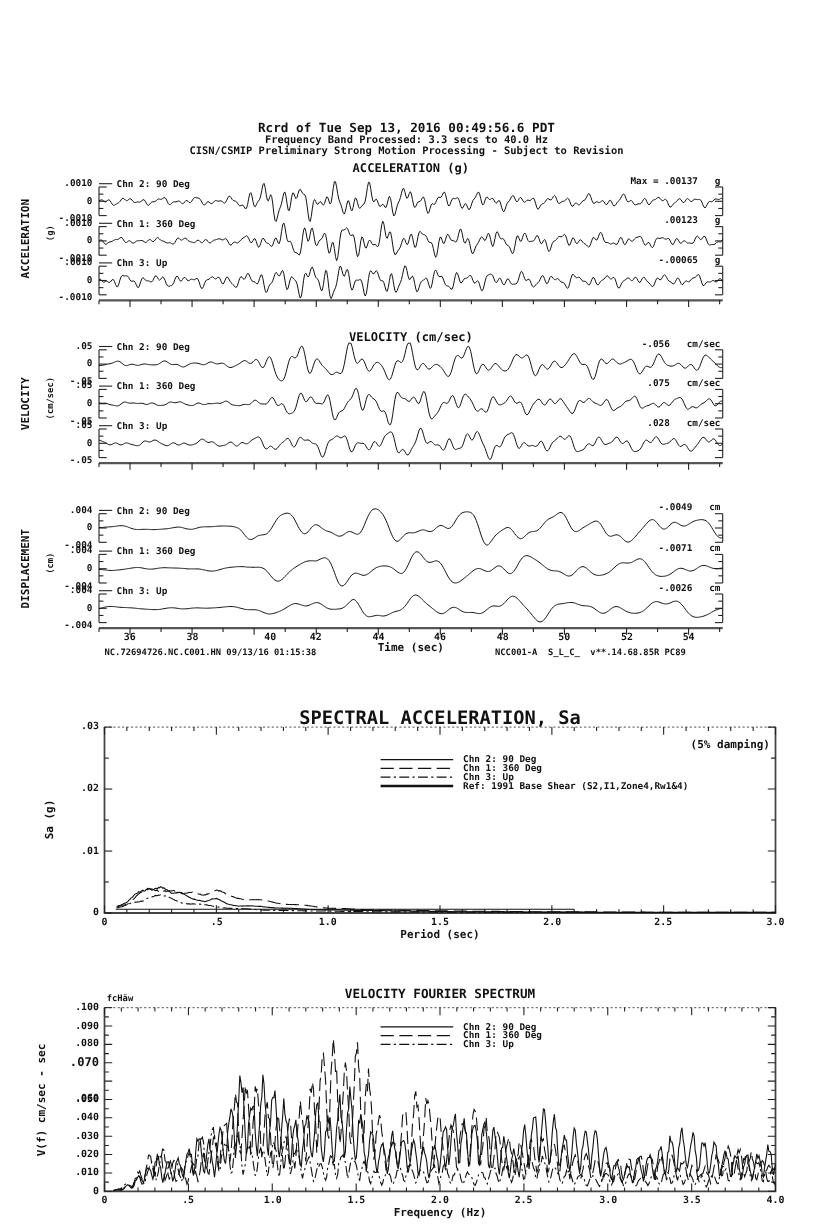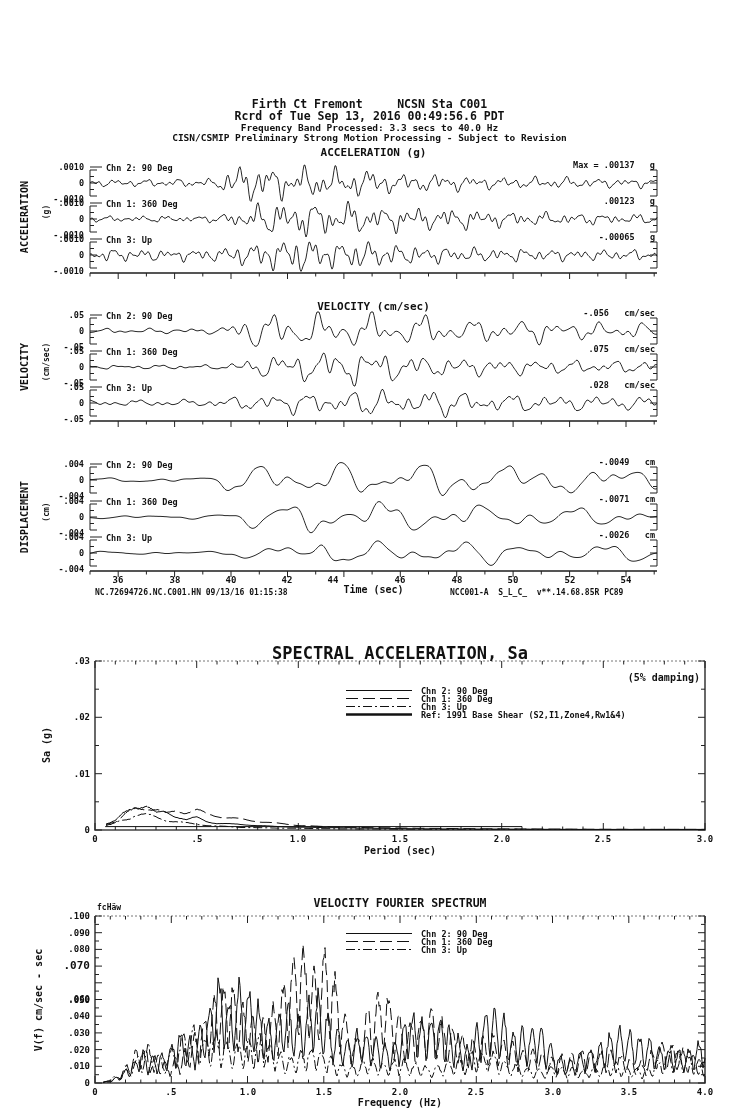--- a/index.html
+++ b/index.html
@@ -435,21 +435,20 @@
       <path d="M674.5 916 v3.5" class="ax"></path>
       <path d="M689.8 1083 v-3.5" class="ax"></path>
       <path d="M689.8 916 v3.5" class="ax"></path>
       <path d="M705.0 1083 v-7" class="ax"></path>
       <path d="M705.0 916 v7" class="ax"></path>
       <path d="M103 1082.7L104 1082.4L105 1081.9L106 1081.6L107 1081.1L108 1080.8L109 1080.8L110 1080.8L111 1081.6L112 1081.2L113 1080.3L114 1078.7L115 1077.8L116 1077.0L117 1077.6L118 1077.8L119 1077.9L120 1079.1L121 1079.4L122 1077.6L123 1073.4L124 1072.9L125 1070.5L126 1068.8L127 1069.5L128 1073.9L129 1076.5L130 1076.2L131 1073.4L132 1068.6L133 1063.3L134 1061.8L135 1062.5L136 1062.6L137 1064.3L138 1068.4L139 1071.9L140 1067.8L141 1056.5L142 1055.9L143 1049.7L144 1051.9L145 1059.2L146 1060.8L147 1070.1L148 1075.1L149 1070.1L150 1066.7L151 1060.7L152 1056.4L153 1056.0L154 1058.3L155 1063.9L156 1067.6L157 1074.0L158 1070.7L159 1065.7L160 1057.2L161 1055.2L162 1052.7L163 1057.9L164 1059.5L165 1064.5L166 1069.0L167 1071.0L168 1062.7L169 1055.0L170 1049.0L171 1047.8L172 1044.2L173 1049.6L174 1049.5L175 1060.1L176 1068.0L177 1062.2L178 1046.2L179 1035.3L180 1037.3L181 1035.4L182 1035.1L183 1046.9L184 1055.9L185 1064.5L186 1065.9L187 1057.8L188 1048.6L189 1040.2L190 1035.3L191 1045.4L192 1048.4L193 1056.2L194 1061.7L195 1070.2L196 1061.4L197 1049.8L198 1041.4L199 1031.6L200 1025.0L201 1027.1L202 1034.7L203 1047.9L204 1055.3L205 1057.8L206 1049.3L207 1028.7L208 1021.2L209 1015.4L210 1008.1L211 1010.9L212 1016.2L213 1033.9L214 1052.7L215 1042.1L216 1019.1L217 1000.9L218 977.8L219 983.9L220 993.3L221 988.6L222 1012.0L223 1032.0L224 1049.0L225 1043.5L226 1021.2L227 1013.5L228 1007.4L229 1009.1L230 1005.9L231 1005.7L232 1029.2L233 1042.2L234 1051.1L235 1035.4L236 1022.6L237 1004.7L238 997.3L239 977.1L240 985.5L241 1003.4L242 1014.3L243 1043.9L244 1050.4L245 1029.7L246 1019.6L247 1000.1L248 997.6L249 997.9L250 991.5L251 1007.7L252 1025.4L253 1046.0L254 1051.9L255 1042.8L256 1026.2L257 1014.1L258 998.7L259 1012.6L260 1018.9L261 1021.3L262 1035.4L263 1052.4L264 1059.3L265 1049.8L266 1035.0L267 1026.7L268 1023.1L269 1018.1L270 1031.7L271 1036.2L272 1050.0L273 1059.0L274 1060.5L275 1045.6L276 1037.6L277 1023.6L278 1022.4L279 1013.9L280 1017.3L281 1019.9L282 1042.0L283 1049.1L284 1052.0L285 1040.2L286 1030.1L287 1011.9L288 1004.0L289 1002.7L290 1018.8L291 1019.9L292 1043.0L293 1051.6L294 1056.2L295 1046.5L296 1029.0L297 1027.2L298 1013.9L299 1021.5L300 1015.8L301 1028.0L302 1045.0L303 1056.7L304 1055.3L305 1041.8L306 1025.7L307 1018.5L308 1004.4L309 994.9L310 1015.8L311 1019.6L312 1032.0L313 1052.3L314 1046.7L315 1026.4L316 1011.8L317 1007.9L318 987.8L319 998.9L320 1009.0L321 1031.2L322 1045.1L323 1054.1L324 1052.1L325 1038.7L326 1019.1L327 1020.6L328 1012.9L329 1018.9L330 1025.1L331 1046.9L332 1052.4L333 1065.1L334 1055.1L335 1049.9L336 1036.6L337 1029.0L338 1030.2L339 1032.0L340 1039.3L341 1053.3L342 1061.7L343 1066.0L344 1056.7L345 1051.6L346 1043.9L347 1040.8L348 1039.8L349 1044.1L350 1049.2L351 1056.6L352 1067.1L353 1063.2L354 1053.0L355 1044.7L356 1033.1L357 1028.1L358 1038.8L359 1044.9L360 1047.6L361 1059.0L362 1062.7L363 1055.8L364 1047.4L365 1038.4L366 1037.5L367 1036.9L368 1039.2L369 1047.5L370 1060.4L371 1066.1L372 1061.3L373 1055.9L374 1047.0L375 1041.0L376 1036.5L377 1039.5L378 1047.8L379 1055.0L380 1066.5L381 1068.3L382 1060.8L383 1052.4L384 1047.8L385 1042.5L386 1048.3L387 1051.0L388 1056.5L389 1066.3L390 1071.1L391 1065.1L392 1056.9L393 1046.2L394 1044.7L395 1042.0L396 1044.7L397 1051.0L398 1055.1L399 1066.8L400 1060.0L401 1049.7L402 1037.4L403 1028.6L404 1027.2L405 1024.5L406 1026.7L407 1044.1L408 1059.1L409 1051.0L410 1037.4L411 1024.6L412 1023.7L413 1017.2L414 1012.6L415 1030.3L416 1040.5L417 1057.2L418 1056.9L419 1039.2L420 1033.5L421 1024.0L422 1016.6L423 1028.6L424 1029.9L425 1046.7L426 1056.4L427 1058.5L428 1045.9L429 1030.7L430 1025.8L431 1023.6L432 1023.1L433 1028.6L434 1037.2L435 1057.9L436 1059.2L437 1048.1L438 1031.5L439 1026.2L440 1021.8L441 1019.9L442 1028.8L443 1038.1L444 1058.9L445 1062.0L446 1054.1L447 1041.7L448 1027.9L449 1024.7L450 1033.0L451 1038.3L452 1049.3L453 1061.5L454 1067.7L455 1055.4L456 1043.6L457 1043.0L458 1033.0L459 1039.8L460 1048.8L461 1055.8L462 1066.0L463 1071.0L464 1064.2L465 1054.5L466 1050.5L467 1044.1L468 1049.7L469 1053.5L470 1056.3L471 1064.6L472 1070.1L473 1061.2L474 1047.1L475 1040.1L476 1027.8L477 1022.4L478 1031.6L479 1044.6L480 1054.3L481 1062.7L482 1052.2L483 1032.3L484 1025.9L485 1016.2L486 1015.9L487 1015.3L488 1026.9L489 1047.6L490 1056.7L491 1049.0L492 1032.0L493 1020.5L494 1008.1L495 1008.7L496 1019.4L497 1032.1L498 1043.1L499 1058.9L500 1056.6L501 1045.2L502 1030.1L503 1019.7L504 1012.9L505 1024.9L506 1027.9L507 1046.2L508 1059.4L509 1059.2L510 1053.2L511 1044.5L512 1039.1L513 1032.0L514 1036.3L515 1036.4L516 1049.4L517 1057.4L518 1065.3L519 1057.9L520 1046.2L521 1033.1L522 1025.6L523 1027.6L524 1040.0L525 1047.6L526 1056.7L527 1066.1L528 1060.2L529 1045.5L530 1041.9L531 1033.8L532 1028.4L533 1029.1L534 1037.5L535 1045.4L536 1057.4L537 1063.4L538 1051.3L539 1043.2L540 1032.7L541 1028.0L542 1028.9L543 1035.4L544 1048.3L545 1061.3L546 1069.4L547 1064.3L548 1055.2L549 1048.1L550 1044.4L551 1043.2L552 1048.7L553 1056.9L554 1060.7L555 1069.9L556 1072.6L557 1065.5L558 1059.8L559 1059.8L560 1057.3L561 1055.6L562 1060.6L563 1064.2L564 1071.0L565 1074.6L566 1073.6L567 1071.7L568 1067.3L569 1062.8L570 1059.3L571 1061.4L572 1060.6L573 1067.0L574 1070.9L575 1075.5L576 1071.9L577 1064.9L578 1061.0L579 1053.9L580 1053.0L581 1052.5L582 1059.3L583 1064.3L584 1068.1L585 1073.9L586 1069.1L587 1060.7L588 1055.0L589 1052.5L590 1052.2L591 1052.0L592 1053.3L593 1061.8L594 1067.9L595 1072.4L596 1062.9L597 1060.4L598 1054.9L599 1045.9L600 1045.1L601 1042.2L602 1049.1L603 1057.9L604 1066.7L605 1067.6L606 1060.8L607 1048.0L608 1046.5L609 1032.6L610 1038.2L611 1038.2L612 1042.9L613 1052.5L614 1064.0L615 1064.8L616 1058.1L617 1043.8L618 1039.3L619 1029.1L620 1025.2L621 1035.8L622 1041.8L623 1051.6L624 1059.1L625 1061.3L626 1055.3L627 1048.0L628 1040.7L629 1036.2L630 1029.4L631 1032.5L632 1046.3L633 1051.3L634 1064.7L635 1063.6L636 1059.9L637 1048.9L638 1039.1L639 1039.1L640 1041.9L641 1038.9L642 1046.5L643 1058.3L644 1066.7L645 1066.1L646 1059.7L647 1050.9L648 1046.6L649 1038.4L650 1040.1L651 1041.8L652 1054.0L653 1058.3L654 1068.8L655 1067.9L656 1060.6L657 1055.8L658 1050.2L659 1046.6L660 1047.3L661 1052.8L662 1053.6L663 1062.4L664 1068.8L665 1069.6L666 1060.2L667 1055.4L668 1050.8L669 1051.7L670 1053.3L671 1050.6L672 1061.7L673 1067.5L674 1072.2L675 1067.7L676 1060.9L677 1058.3L678 1052.0L679 1050.3L680 1050.0L681 1059.1L682 1064.6L683 1068.1L684 1072.5L685 1066.7L686 1061.1L687 1056.3L688 1048.9L689 1052.9L690 1050.5L691 1055.5L692 1058.3L693 1068.1L694 1069.9L695 1061.9L696 1055.5L697 1049.5L698 1040.6L699 1046.6L700 1046.9L701 1049.1L702 1061.1L703 1068.1L704 1063.8L705 1058.2" class="sline"></path>
       <path d="M103 1082.4L104 1082.1L105 1081.8L106 1081.5L107 1081.6L108 1081.8L109 1081.8L110 1082.1L111 1081.6L112 1080.6L113 1079.6L114 1078.8L115 1079.1L116 1078.9L117 1078.8L118 1079.5L119 1079.8L120 1080.2L121 1078.1L122 1075.1L123 1071.1L124 1069.2L125 1065.7L126 1066.6L127 1064.5L128 1068.1L129 1071.1L130 1073.7L131 1071.4L132 1067.6L133 1061.4L134 1057.4L135 1050.2L136 1050.0L137 1051.6L138 1058.7L139 1062.9L140 1068.6L141 1069.2L142 1060.0L143 1052.8L144 1053.8L145 1048.4L146 1051.3L147 1052.1L148 1062.0L149 1066.8L150 1072.9L151 1070.2L152 1066.9L153 1062.4L154 1057.3L155 1055.5L156 1060.1L157 1059.7L158 1064.3L159 1071.0L160 1074.0L161 1073.2L162 1069.7L163 1065.9L164 1062.1L165 1061.5L166 1063.3L167 1066.7L168 1068.6L169 1072.5L170 1076.5L171 1073.8L172 1067.6L173 1065.9L174 1060.8L175 1057.2L176 1058.5L177 1061.1L178 1066.4L179 1069.5L180 1074.6L181 1069.6L182 1064.3L183 1055.8L184 1055.3L185 1048.1L186 1055.1L187 1059.0L188 1061.0L189 1066.2L190 1067.4L191 1058.8L192 1050.2L193 1043.4L194 1034.6L195 1032.3L196 1041.8L197 1038.7L198 1051.5L199 1062.6L200 1056.3L201 1040.9L202 1035.5L203 1024.6L204 1023.0L205 1022.1L206 1021.3L207 1035.0L208 1047.0L209 1056.1L210 1047.8L211 1033.5L212 1016.1L213 1007.5L214 993.9L215 1002.0L216 1003.2L217 1029.4L218 1047.0L219 1048.4L220 1034.5L221 1017.8L222 1005.9L223 986.9L224 993.5L225 991.8L226 1007.2L227 1024.4L228 1048.6L229 1046.7L230 1021.7L231 1010.0L232 987.7L233 992.4L234 989.4L235 1003.9L236 1010.1L237 1039.2L238 1051.9L239 1045.4L240 1030.4L241 1012.5L242 1005.7L243 1002.0L244 1016.0L245 1017.2L246 1033.6L247 1050.7L248 1062.4L249 1055.2L250 1038.2L251 1025.3L252 1018.2L253 1013.7L254 1024.3L255 1033.1L256 1041.3L257 1053.5L258 1064.6L259 1057.5L260 1045.4L261 1035.9L262 1024.4L263 1017.5L264 1019.1L265 1034.1L266 1034.8L267 1055.0L268 1062.3L269 1052.0L270 1034.9L271 1021.2L272 1015.6L273 1000.7L274 1011.4L275 1018.2L276 1027.3L277 1045.4L278 1055.8L279 1042.9L280 1025.1L281 1009.6L282 989.6L283 993.4L284 983.8L285 990.1L286 1011.4L287 1022.2L288 1047.9L289 1035.4L290 1007.5L291 982.4L292 976.7L293 959.4L294 957.7L295 969.4L296 982.8L297 1008.3L298 1031.4L299 1035.0L300 1001.9L301 973.8L302 961.0L303 944.5L304 955.9L305 974.5L306 971.3L307 1000.4L308 1024.6L309 1039.6L310 1030.4L311 1009.7L312 995.1L313 974.1L314 965.9L315 973.5L316 993.3L317 1008.8L318 1033.8L319 1040.0L320 1030.7L321 1006.8L322 988.3L323 960.3L324 957.3L325 947.6L326 969.5L327 977.9L328 1013.2L329 1026.8L330 1039.2L331 1029.2L332 998.4L333 985.6L334 992.1L335 971.4L336 990.1L337 996.4L338 1011.8L339 1039.3L340 1054.3L341 1046.5L342 1030.7L343 1026.4L344 1019.8L345 1013.8L346 1016.8L347 1028.1L348 1035.7L349 1047.5L350 1054.4L351 1064.1L352 1061.5L353 1052.3L354 1049.2L355 1038.6L356 1041.8L357 1038.5L358 1039.1L359 1039.7L360 1051.9L361 1057.0L362 1061.1L363 1053.0L364 1042.4L365 1030.5L366 1014.3L367 1010.7L368 1011.0L369 1010.6L370 1024.7L371 1044.5L372 1053.8L373 1056.1L374 1041.1L375 1021.4L376 1013.1L377 995.7L378 992.1L379 1006.3L380 1005.0L381 1017.9L382 1035.2L383 1049.5L384 1045.4L385 1032.1L386 1018.7L387 998.3L388 1003.8L389 1000.6L390 1004.2L391 1014.7L392 1025.3L393 1041.1L394 1060.3L395 1051.5L396 1034.7L397 1025.5L398 1016.6L399 1015.8L400 1014.3L401 1028.6L402 1036.1L403 1046.8L404 1054.4L405 1064.2L406 1054.9L407 1045.9L408 1037.3L409 1026.9L410 1022.7L411 1025.1L412 1028.0L413 1034.5L414 1047.0L415 1061.2L416 1062.6L417 1052.3L418 1034.5L419 1028.0L420 1022.0L421 1021.4L422 1024.3L423 1027.6L424 1033.8L425 1045.9L426 1060.7L427 1053.4L428 1038.4L429 1024.5L430 1013.4L431 1008.6L432 1010.1L433 1014.3L434 1027.7L435 1047.0L436 1056.5L437 1058.2L438 1047.8L439 1041.4L440 1025.7L441 1023.5L442 1016.3L443 1030.1L444 1031.5L445 1038.0L446 1054.9L447 1064.2L448 1060.9L449 1052.5L450 1044.5L451 1029.2L452 1028.7L453 1031.2L454 1034.0L455 1041.9L456 1053.9L457 1060.3L458 1063.2L459 1058.1L460 1044.7L461 1040.7L462 1036.3L463 1034.3L464 1044.6L465 1048.2L466 1053.2L467 1061.5L468 1069.7L469 1063.4L470 1053.6L471 1049.3L472 1038.2L473 1038.0L474 1044.3L475 1048.8L476 1055.9L477 1060.7L478 1067.9L479 1061.9L480 1054.2L481 1048.4L482 1037.6L483 1035.7L484 1040.3L485 1041.2L486 1051.4L487 1058.4L488 1065.3L489 1063.6L490 1053.6L491 1041.0L492 1033.2L493 1037.4L494 1035.6L495 1044.6L496 1050.0L497 1056.9L498 1066.1L499 1062.9L500 1055.0L501 1049.2L502 1043.8L503 1043.8L504 1040.0L505 1045.4L506 1052.7L507 1059.5L508 1068.8L509 1064.5L510 1054.8L511 1047.2L512 1041.9L513 1041.2L514 1047.5L515 1051.7L516 1060.9L517 1063.7L518 1072.0L519 1065.8L520 1060.4L521 1055.5L522 1052.3L523 1050.1L524 1054.7L525 1054.3L526 1060.3L527 1066.9L528 1071.7L529 1067.2L530 1063.2L531 1054.5L532 1050.7L533 1048.8L534 1051.5L535 1060.2L536 1063.3L537 1070.1L538 1071.0L539 1065.5L540 1061.0L541 1054.9L542 1053.2L543 1053.4L544 1057.3L545 1062.1L546 1069.1L547 1073.2L548 1071.8L549 1066.1L550 1064.6L551 1057.5L552 1057.0L553 1061.2L554 1060.2L555 1066.2L556 1069.5L557 1074.7L558 1070.5L559 1064.8L560 1059.4L561 1058.6L562 1053.7L563 1056.9L564 1057.2L565 1066.0L566 1071.1L567 1072.7L568 1066.6L569 1061.7L570 1056.9L571 1053.0L572 1053.8L573 1054.3L574 1060.9L575 1065.8L576 1070.5L577 1072.1L578 1066.3L579 1059.8L580 1055.7L581 1052.8L582 1051.1L583 1051.2L584 1056.1L585 1064.5L586 1072.5L587 1070.3L588 1064.5L589 1058.2L590 1053.0L591 1049.8L592 1052.7L593 1054.0L594 1059.5L595 1068.7L596 1072.7L597 1068.4L598 1059.7L599 1057.1L600 1051.4L601 1054.5L602 1050.8L603 1059.1L604 1062.6L605 1067.0L606 1072.8L607 1069.1L608 1063.3L609 1053.9L610 1054.9L611 1049.8L612 1053.9L613 1058.7L614 1063.2L615 1069.8L616 1073.0L617 1067.9L618 1063.1L619 1057.2L620 1058.2L621 1057.5L622 1056.0L623 1059.5L624 1065.7L625 1069.7L626 1073.8L627 1068.9L628 1063.9L629 1059.4L630 1060.9L631 1061.6L632 1061.3L633 1062.7L634 1068.9L635 1072.8L636 1075.3L637 1072.2L638 1067.0L639 1066.8L640 1063.6L641 1060.3L642 1064.7L643 1067.2L644 1068.0L645 1071.8L646 1075.9L647 1072.9L648 1067.5L649 1061.6L650 1056.6L651 1050.1L652 1052.0L653 1054.8L654 1057.7L655 1061.9L656 1069.0L657 1068.3L658 1057.0L659 1053.6L660 1045.5L661 1046.1L662 1042.0L663 1044.9L664 1049.0L665 1056.7L666 1068.0L667 1070.1L668 1063.5L669 1057.7L670 1050.0L671 1045.3L672 1048.1L673 1045.0L674 1050.1L675 1060.0L676 1066.3L677 1069.8L678 1067.0L679 1063.7L680 1053.9L681 1055.6L682 1053.3L683 1046.7L684 1053.9L685 1056.4L686 1062.1L687 1071.1L688 1072.5L689 1068.4L690 1062.8L691 1060.1L692 1057.2L693 1055.1L694 1056.4L695 1059.5L696 1064.0L697 1071.0L698 1074.1L699 1074.1L700 1068.9L701 1065.0L702 1062.1L703 1063.2L704 1061.7L705 1063.0" class="sline" stroke-dasharray="12 5"></path>
       <path d="M103 1082.1L104 1082.0L105 1081.6L106 1081.7L107 1081.8L108 1082.0L109 1081.7L110 1080.8L111 1079.4L112 1078.3L113 1077.5L114 1076.4L115 1076.8L116 1076.3L117 1077.1L118 1078.7L119 1079.4L120 1078.9L121 1077.6L122 1074.5L123 1073.3L124 1071.2L125 1068.4L126 1069.6L127 1070.0L128 1071.5L129 1072.8L130 1074.4L131 1076.4L132 1074.0L133 1069.5L134 1066.2L135 1062.9L136 1060.2L137 1058.5L138 1056.3L139 1059.0L140 1065.4L141 1067.6L142 1072.8L143 1069.5L144 1065.1L145 1057.5L146 1055.3L147 1049.4L148 1042.8L149 1045.7L150 1054.8L151 1056.4L152 1063.6L153 1068.2L154 1072.5L155 1067.8L156 1064.0L157 1057.5L158 1054.9L159 1055.8L160 1056.0L161 1057.1L162 1063.6L163 1068.0L164 1069.9L165 1073.7L166 1071.3L167 1067.8L168 1060.1L169 1056.2L170 1054.8L171 1050.2L172 1048.0L173 1051.4L174 1056.2L175 1064.6L176 1069.4L177 1067.8L178 1061.0L179 1050.7L180 1050.9L181 1037.6L182 1040.5L183 1035.4L184 1033.8L185 1038.5L186 1050.8L187 1060.4L188 1063.1L189 1054.5L190 1047.1L191 1041.7L192 1031.9L193 1027.0L194 1024.7L195 1036.8L196 1040.3L197 1045.9L198 1059.0L199 1064.6L200 1064.8L201 1053.2L202 1048.2L203 1043.9L204 1040.4L205 1041.2L206 1041.2L207 1042.1L208 1046.6L209 1058.9L210 1066.3L211 1065.6L212 1056.7L213 1042.0L214 1041.6L215 1037.7L216 1029.4L217 1036.4L218 1040.2L219 1046.0L220 1060.6L221 1067.9L222 1062.7L223 1058.6L224 1047.2L225 1046.6L226 1044.5L227 1040.4L228 1048.9L229 1047.6L230 1055.3L231 1062.3L232 1068.5L233 1067.9L234 1061.1L235 1052.1L236 1046.3L237 1043.6L238 1047.8L239 1046.4L240 1047.2L241 1054.4L242 1062.0L243 1068.9L244 1065.6L245 1055.8L246 1048.1L247 1049.1L248 1038.4L249 1039.4L250 1042.4L251 1046.0L252 1057.5L253 1066.0L254 1069.9L255 1060.2L256 1049.8L257 1044.7L258 1039.4L259 1035.7L260 1033.4L261 1038.5L262 1049.7L263 1056.9L264 1067.3L265 1063.4L266 1058.3L267 1048.7L268 1049.0L269 1046.1L270 1043.6L271 1046.1L272 1052.6L273 1060.1L274 1065.9L275 1071.3L276 1066.0L277 1063.2L278 1059.8L279 1055.9L280 1053.9L281 1051.7L282 1056.9L283 1062.8L284 1068.7L285 1074.0L286 1073.0L287 1068.1L288 1063.5L289 1056.9L290 1060.0L291 1057.9L292 1057.9L293 1061.2L294 1066.2L295 1070.7L296 1073.0L297 1070.0L298 1060.4L299 1057.7L300 1052.3L301 1049.0L302 1054.6L303 1059.0L304 1058.6L305 1068.4L306 1071.1L307 1067.8L308 1056.2L309 1054.9L310 1051.7L311 1051.2L312 1049.7L313 1054.6L314 1056.5L315 1063.5L316 1071.4L317 1067.5L318 1060.8L319 1055.5L320 1053.0L321 1052.8L322 1055.6L323 1056.4L324 1059.6L325 1065.0L326 1071.3L327 1072.9L328 1065.9L329 1062.5L330 1057.7L331 1055.8L332 1058.8L333 1059.4L334 1064.3L335 1067.9L336 1074.1L337 1076.0L338 1071.4L339 1068.1L340 1064.7L341 1065.9L342 1065.8L343 1063.8L344 1066.5L345 1070.7L346 1074.8L347 1077.3L348 1075.2L349 1070.6L350 1068.9L351 1067.1L352 1066.9L353 1067.9L354 1067.2L355 1069.4L356 1074.3L357 1076.8L358 1074.9L359 1071.2L360 1069.5L361 1064.1L362 1063.9L363 1062.4L364 1061.5L365 1066.4L366 1068.2L367 1073.2L368 1074.1L369 1069.1L370 1067.0L371 1059.9L372 1060.5L373 1057.0L374 1062.8L375 1064.5L376 1067.5L377 1071.8L378 1075.3L379 1073.5L380 1068.4L381 1065.3L382 1063.6L383 1064.3L384 1063.8L385 1065.5L386 1067.7L387 1071.7L388 1075.2L389 1075.0L390 1071.4L391 1067.8L392 1064.0L393 1062.8L394 1061.5L395 1059.4L396 1065.1L397 1066.9L398 1070.1L399 1075.9L400 1073.1L401 1067.6L402 1066.0L403 1060.2L404 1058.6L405 1063.0L406 1060.6L407 1066.8L408 1069.0L409 1074.5L410 1076.3L411 1072.7L412 1068.2L413 1068.2L414 1065.2L415 1063.7L416 1063.3L417 1065.5L418 1066.7L419 1071.7L420 1074.7L421 1076.9L422 1073.7L423 1070.6L424 1067.5L425 1065.4L426 1067.4L427 1067.9L428 1068.4L429 1070.6L430 1073.7L431 1077.0L432 1077.6L433 1075.0L434 1072.2L435 1068.2L436 1066.3L437 1065.6L438 1066.0L439 1066.3L440 1070.4L441 1070.9L442 1074.7L443 1076.2L444 1072.0L445 1068.6L446 1064.2L447 1063.9L448 1063.3L449 1062.5L450 1061.9L451 1067.1L452 1069.3L453 1073.5L454 1075.6L455 1071.5L456 1068.8L457 1063.1L458 1059.6L459 1056.4L460 1059.1L461 1062.5L462 1060.5L463 1067.9L464 1071.8L465 1074.9L466 1072.2L467 1066.8L468 1061.5L469 1053.4L470 1055.8L471 1053.8L472 1050.0L473 1054.5L474 1058.2L475 1066.7L476 1072.1L477 1071.4L478 1063.9L479 1060.1L480 1056.4L481 1051.0L482 1054.7L483 1054.3L484 1057.3L485 1061.9L486 1063.5L487 1070.5L488 1072.0L489 1066.6L490 1064.9L491 1056.0L492 1056.7L493 1050.9L494 1053.8L495 1057.0L496 1058.9L497 1065.3L498 1070.3L499 1074.5L500 1072.4L501 1069.3L502 1064.5L503 1061.4L504 1060.9L505 1062.1L506 1063.7L507 1066.9L508 1067.3L509 1072.6L510 1074.8L511 1076.3L512 1072.5L513 1069.5L514 1068.7L515 1064.2L516 1067.2L517 1064.1L518 1067.9L519 1068.1L520 1071.6L521 1075.0L522 1077.1L523 1075.3L524 1073.5L525 1070.5L526 1069.0L527 1068.8L528 1067.7L529 1068.4L530 1071.4L531 1071.5L532 1075.4L533 1077.8L534 1078.1L535 1075.5L536 1072.3L537 1071.0L538 1070.4L539 1068.7L540 1069.8L541 1071.4L542 1073.0L543 1075.1L544 1077.1L545 1078.5L546 1076.0L547 1073.9L548 1069.5L549 1069.8L550 1067.0L551 1066.7L552 1067.6L553 1068.3L554 1072.5L555 1075.7L556 1077.2L557 1074.8L558 1073.7L559 1068.9L560 1069.7L561 1068.4L562 1067.2L563 1069.7L564 1071.2L565 1072.7L566 1075.4L567 1078.5L568 1076.6L569 1075.0L570 1071.0L571 1068.5L572 1067.1L573 1067.8L574 1070.2L575 1071.5L576 1074.4L577 1076.8L578 1078.0L579 1077.1L580 1074.0L581 1072.7L582 1071.6L583 1068.9L584 1070.0L585 1070.6L586 1072.4L587 1074.5L588 1075.8L589 1077.8L590 1076.0L591 1073.2L592 1070.0L593 1067.4L594 1067.9L595 1066.2L596 1069.0L597 1070.1L598 1072.3L599 1075.9L600 1076.8L601 1075.5L602 1071.7L603 1067.5L604 1066.9L605 1066.4L606 1065.5L607 1065.2L608 1068.4L609 1071.5L610 1075.8L611 1075.4L612 1073.0L613 1067.6L614 1064.4L615 1063.8L616 1061.6L617 1063.1L618 1065.2L619 1071.8L620 1073.1L621 1076.7L622 1075.6L623 1072.6L624 1070.1L625 1066.4L626 1066.4L627 1067.3L628 1068.5L629 1070.2L630 1072.6L631 1077.2L632 1076.7L633 1074.7L634 1071.6L635 1069.6L636 1069.2L637 1067.8L638 1068.2L639 1071.1L640 1072.5L641 1075.8L642 1079.0L643 1077.2L644 1073.7L645 1071.1L646 1070.8L647 1069.0L648 1068.1L649 1068.9L650 1070.7L651 1073.9L652 1076.1L653 1076.0L654 1070.5L655 1066.3L656 1063.1L657 1059.9L658 1060.7L659 1063.9L660 1062.7L661 1067.2L662 1073.0L663 1073.6L664 1069.7L665 1063.3L666 1057.1L667 1052.9L668 1052.1L669 1052.2L670 1057.5L671 1062.5L672 1069.3L673 1072.9L674 1067.7L675 1062.9L676 1053.4L677 1054.1L678 1049.5L679 1051.7L680 1058.8L681 1060.4L682 1068.6L683 1073.0L684 1070.4L685 1066.3L686 1061.7L687 1056.0L688 1057.6L689 1058.1L690 1056.8L691 1061.5L692 1067.2L693 1073.5L694 1074.3L695 1068.1L696 1064.6L697 1063.8L698 1060.8L699 1059.3L700 1060.6L701 1065.6L702 1068.9L703 1074.6L704 1076.3L705 1072.7" class="sline" stroke-dasharray="9 3 2 3"></path>
     </svg>
 
-  <div class="hdr" style="top:97px;">Firth Ct Fremont     NCSN Sta C001</div>
   <div class="hdr" style="top:109px;">Rcrd of Tue Sep 13, 2016 00:49:56.6 PDT</div>
   <div class="hdr small" style="top:122px;">Frequency Band Processed: 3.3 secs to 40.0 Hz</div>
   <div class="hdr small" style="top:132px;">CISN/CSMIP Preliminary Strong Motion Processing - Subject to Revision</div>
 
   <div class="sect-title" style="left:90px;width:567px;top:146px;">ACCELERATION (g)</div>
   <div class="sect-title" style="left:90px;width:567px;top:300px;">VELOCITY (cm/sec)</div>
 
   <div class="rot" style="left:24px;top:217px;">ACCELERATION</div>
   <div class="rot small" style="left:46px;top:212px;">(g)</div>
   <div class="rot" style="left:24px;top:367px;">VELOCITY</div>
@@ -552,23 +551,23 @@
     <div class="ylab" style="left:36px;top:528px;width:48px;">-.004</div>
     <div class="chlab" style="left:106px;top:497px;">Chn 1: 360 Deg</div>
     <div class="maxlab" style="left:430px;top:494px;width:225px;">-.0071&nbsp;&nbsp;&nbsp;cm</div>
     <div class="ylab" style="left:36px;top:532px;width:48px;">.004</div>
     <div class="ylab" style="left:36px;top:548px;width:48px;">0</div>
     <div class="ylab" style="left:36px;top:564px;width:48px;">-.004</div>
     <div class="chlab" style="left:106px;top:533px;">Chn 3: Up</div>
     <div class="maxlab" style="left:430px;top:530px;width:225px;">-.0026&nbsp;&nbsp;&nbsp;cm</div>
     <div class="xlab" style="left:98px;top:575px;width:40px;">36</div>
     <div class="xlab" style="left:155px;top:575px;width:40px;">38</div>
-    <div class="xlab" style="left:211px;top:575px;width:40px;">40</div>
+    <div class="xlab" style="left:211px;top:575px;width:40px;text-align:right;">40</div>
     <div class="xlab" style="left:267px;top:575px;width:40px;">42</div>
-    <div class="xlab" style="left:313px;top:575px;width:40px;">44</div>
+    <div class="xlab" style="left:324px;top:575px;width:40px;">44</div>
     <div class="xlab" style="left:380px;top:575px;width:40px;">46</div>
     <div class="xlab" style="left:437px;top:575px;width:40px;">48</div>
     <div class="xlab" style="left:493px;top:575px;width:40px;">50</div>
     <div class="xlab" style="left:550px;top:575px;width:40px;">52</div>
     <div class="xlab" style="left:606px;top:575px;width:40px;">54</div>
     <div class="ylab" style="left:42px;top:656px;width:48px;font-size:9px;">.03</div>
     <div class="ylab" style="left:42px;top:712px;width:48px;font-size:9px;">.02</div>
     <div class="ylab" style="left:42px;top:769px;width:48px;font-size:9px;">.01</div>
     <div class="ylab" style="left:42px;top:825px;width:48px;font-size:9px;">0</div>
     <div class="xlab" style="left:75px;top:834px;width:40px;">0</div>

